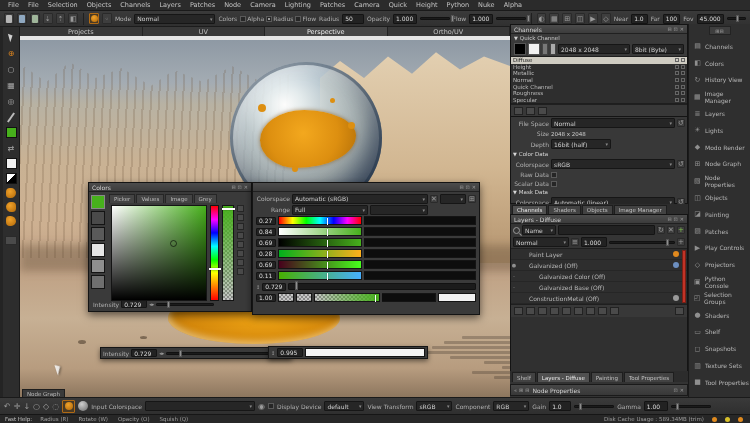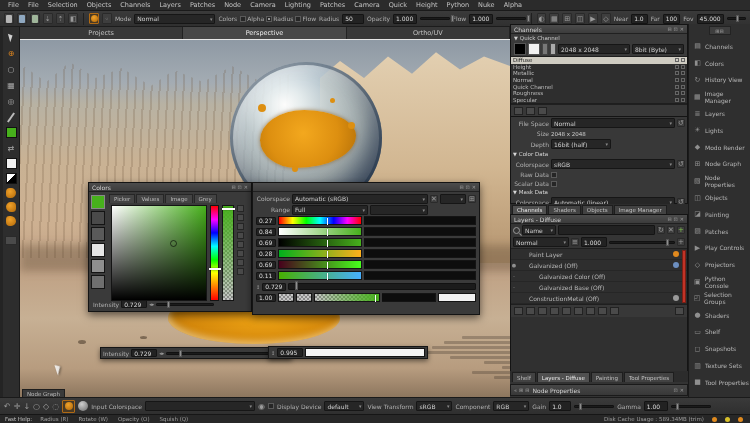--- a/index.html
+++ b/index.html
@@ -21,21 +21,21 @@
   .lbl{color:#b0b0b0;font-size:6px;white-space:nowrap}
   .dd{background:#262626;border:1px solid #161616;color:#cfcfcf;font-size:6px;height:10px;
       display:flex;align-items:center;justify-content:space-between;padding:0 2px;border-radius:1px;white-space:nowrap}
   .dd::after{content:"▾";color:#8a8a8a;font-size:5px;margin-left:3px}
   .fld{background:#222;border:1px solid #141414;color:#ddd;font-size:6px;height:10px;
        display:flex;align-items:center;padding:0 2px;border-radius:1px;white-space:nowrap}
   .cb{width:6px;height:6px;background:#262626;border:1px solid #5a5a5a;display:inline-block}
   .cb.on{background:#9a9a9a;box-shadow:inset 0 0 0 1px #262626}
   .sl{height:3px;background:#1b1b1b;border:1px solid #111;position:relative;border-radius:1px}
   .sl i{position:absolute;width:3px;height:7px;top:-3px;background:#8e8e8e;border:1px solid #555}
-  .vtabs{position:absolute;left:20px;top:27px;width:490px;height:13px;background:#ef4444;display:flex;border-bottom:1px solid #e5e5e5}
+  .vtabs{position:absolute;left:20px;top:27px;width:490px;height:13px;background:#ef4444;display:flex;border-bottom:4px solid #e5e5e5}
   .vtab{flex:1;display:flex;align-items:center;justify-content:center;font-size:6.5px;color:#c2c2c2;
         border-right:1px solid #222;background:#383838}
   .vtab.active{background:#474747;color:#ededed}
   
   .ltools{position:absolute;left:3px;top:27px;width:17px;height:370px;background:#2d2d2d;border-right:1px solid #1a1a1a;
           display:flex;flex-direction:column;align-items:center;padding-top:4px;gap:4px}
   .ltool{width:12px;height:12px;display:flex;align-items:center;justify-content:center;color:#a8a8a8;font-size:8px}
   .cursor-tri{width:0;height:0;border-left:4px solid #cfcfcf;border-top:3px solid transparent;border-bottom:6px solid transparent;transform:rotate(-15deg)}
   .swatch{width:11px;height:11px;border:1px solid #111}
   .blob{width:10px;height:10px;border-radius:45% 55% 60% 40%;background:radial-gradient(circle at 40% 35%,#f0a22a,#b06708)}
@@ -232,20 +232,23 @@
     <span class="sl" style="width:22px">
         <i style="left:8px"></i>
       </span>
   </div>
 
   <div class="vtabs">
 
   <div class="vtab">
         <span>Projects</span>
       </div>
+      <div class="vtab">
+        <span>UV</span>
+      </div>
       <div class="vtab active">
         <span>Perspective</span>
       </div>
       <div class="vtab">
         <span>Ortho/UV</span>
       </div>
     </div>
 
   <div class="ltools">
     <span class="ltool">

